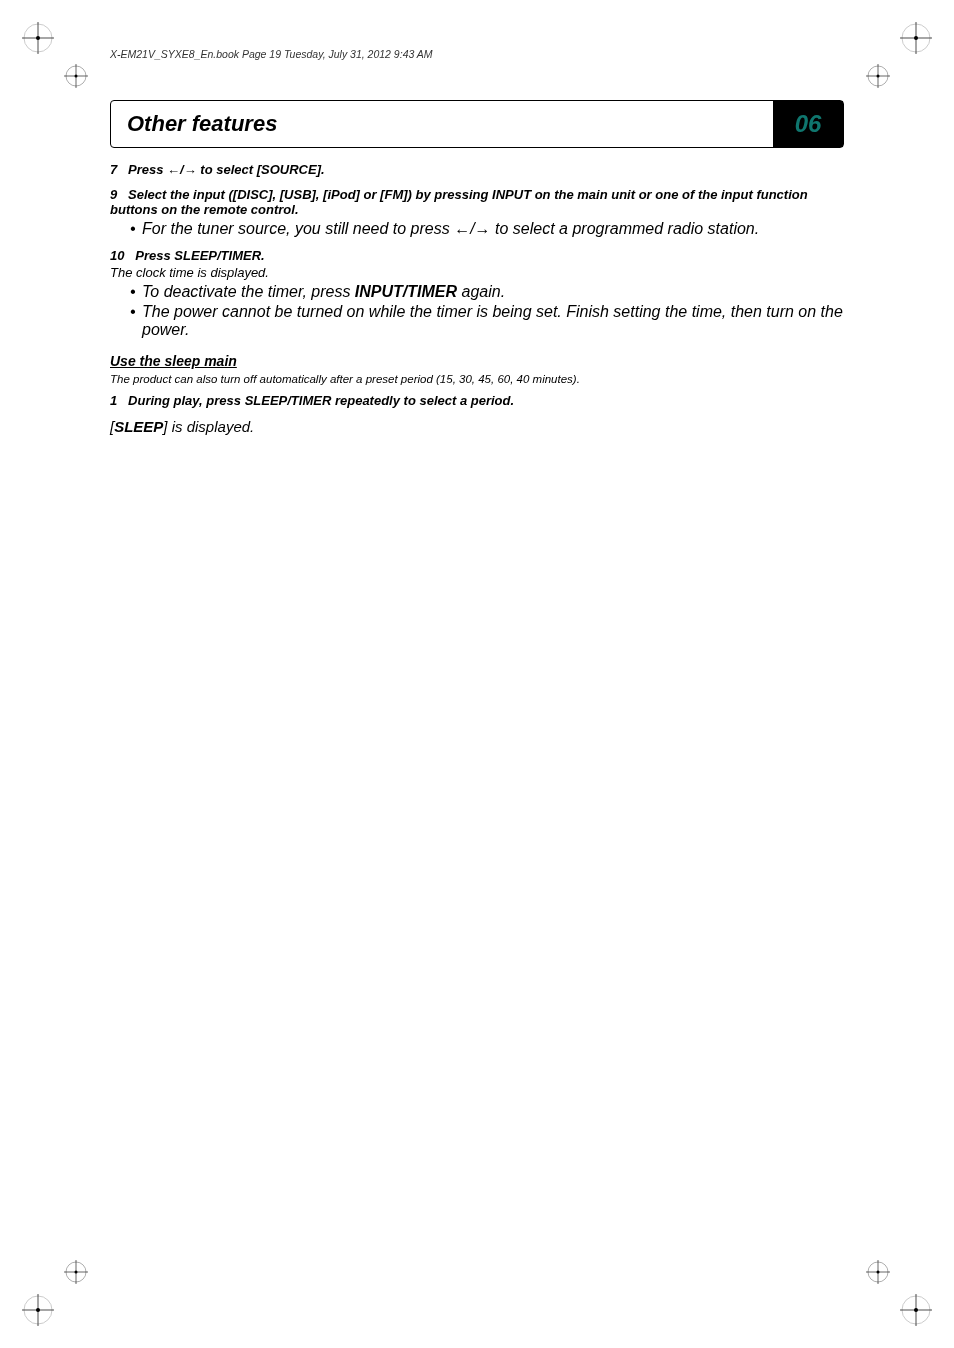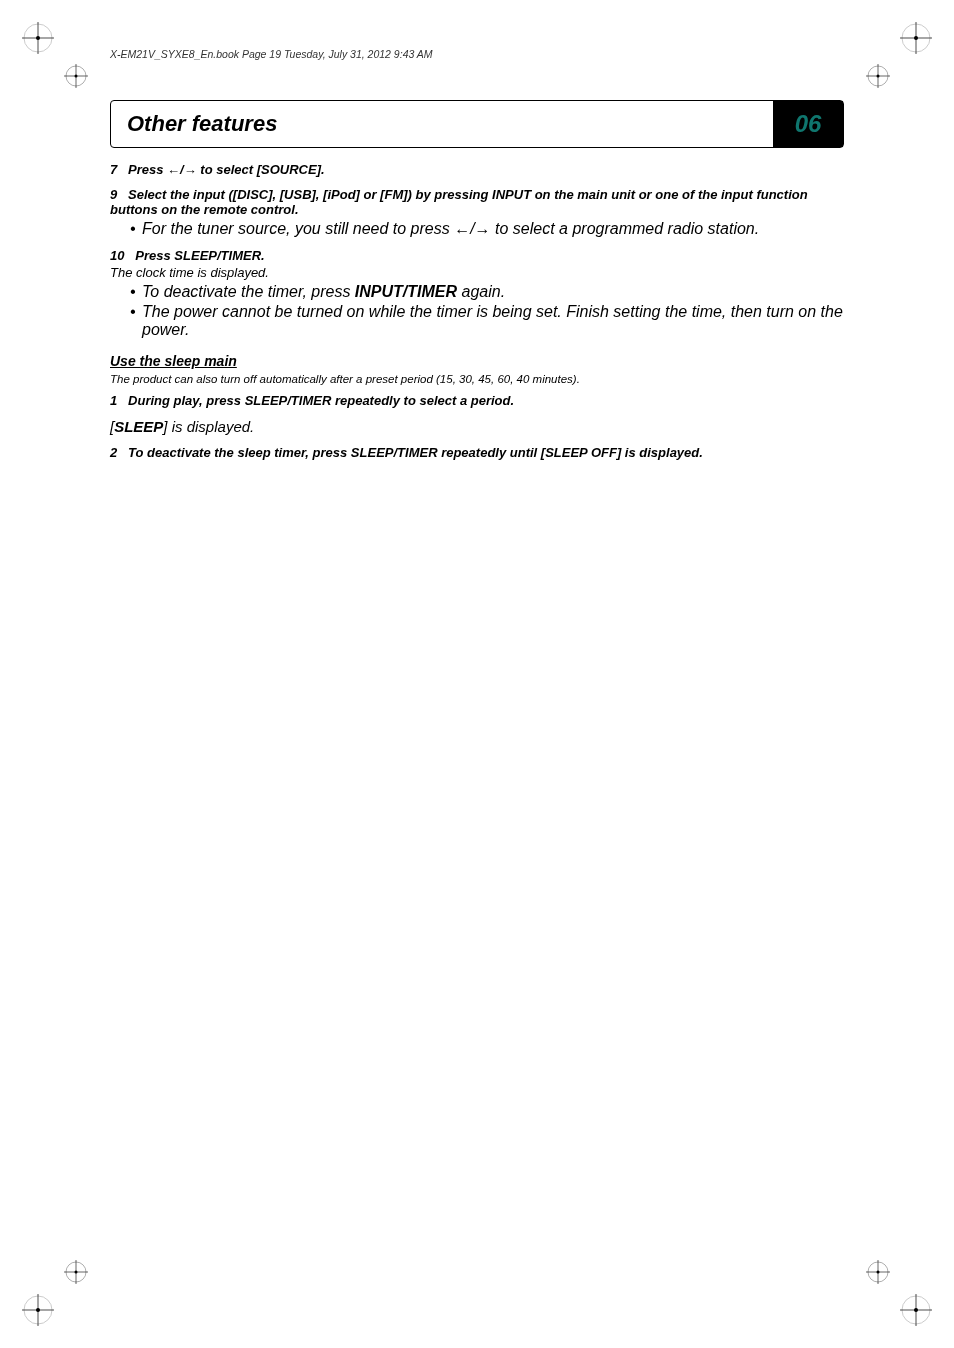--- a/index.html
+++ b/index.html
@@ -259,21 +259,16 @@
 
     <div class="section-desc">The product can also turn off automatically after a preset period (15, 30, 45, 60, 40 minutes).</div>
 
     <div class="step">
       <span class="step-number">1</span>
       &nbsp;
       <span class="step-text">During play, press SLEEP/TIMER repeatedly to select a period.</span>
       <div style="font-size:15px; margin-top:10px;">[<strong>SLEEP</strong>] is displayed.</div>
     </div>
 
-    <div class="step">
-      <span class="step-number">2</span>
-      &nbsp;
-      <span class="step-text">To deactivate the sleep timer, press SLEEP/TIMER repeatedly until [SLEEP OFF] is displayed.</span>
-    </div>
 
   </div>
 
 </div>
 
 </body></html>

